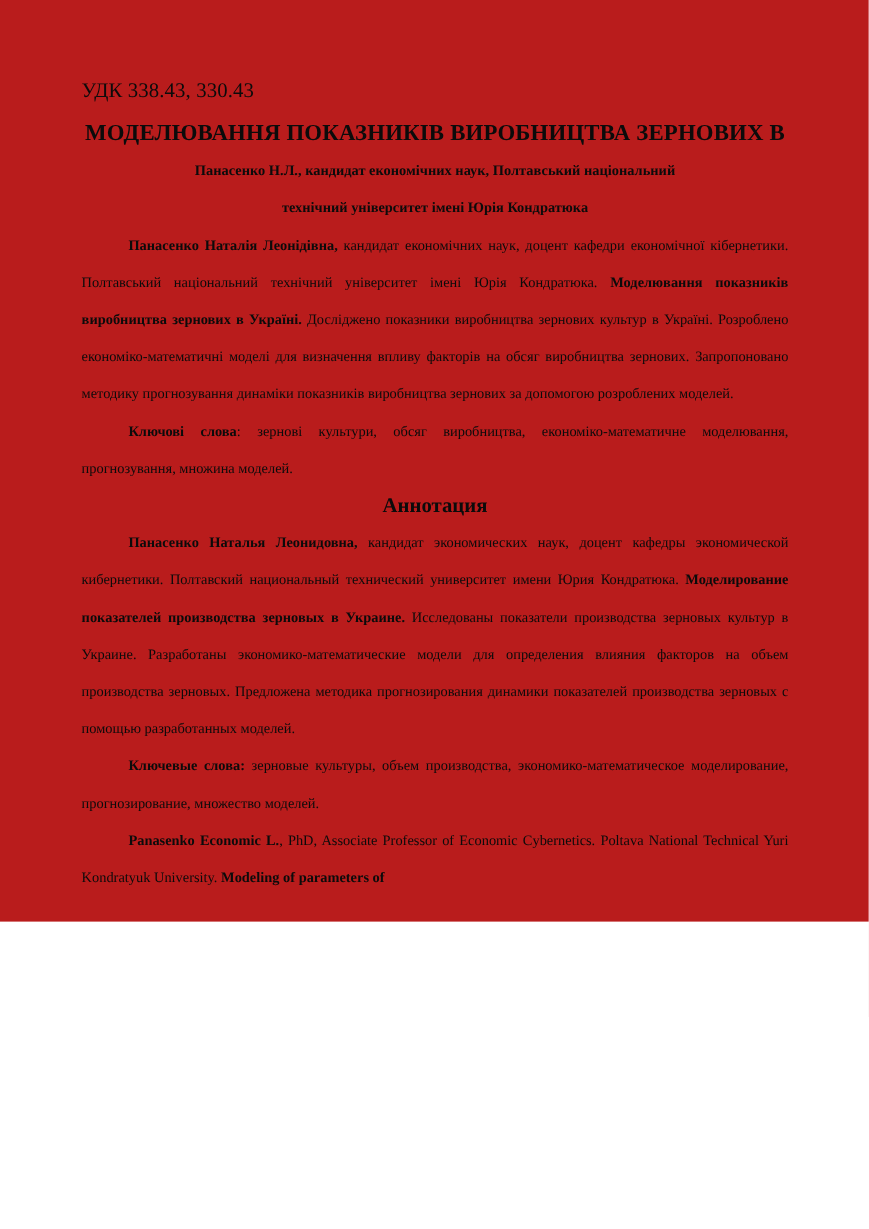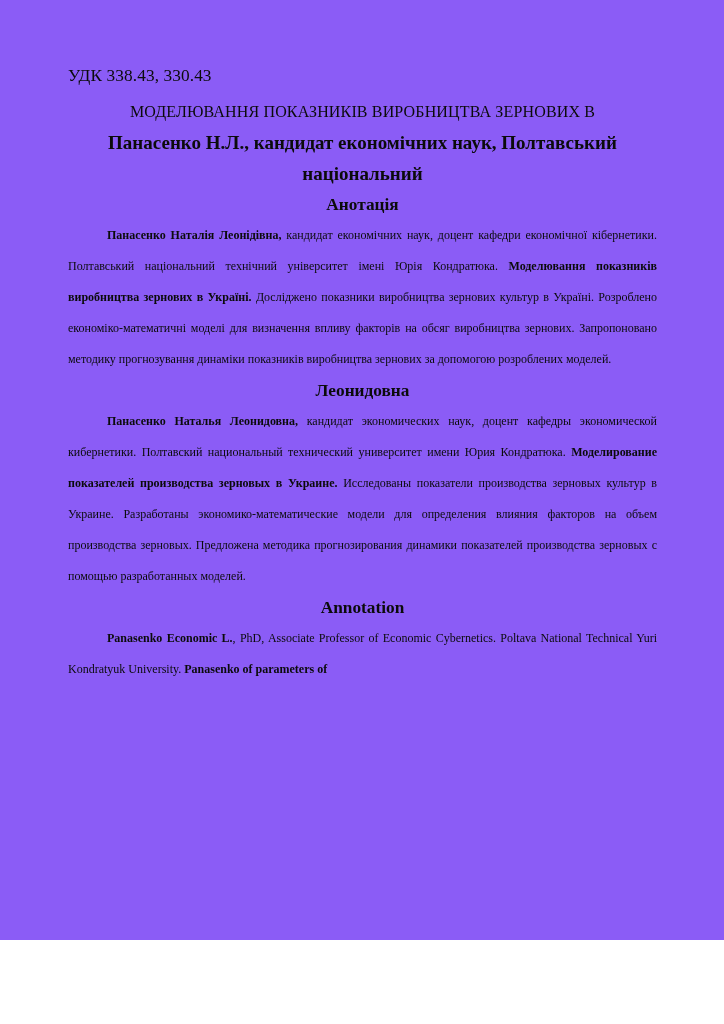--- a/index.html
+++ b/index.html
@@ -13,53 +13,53 @@
     height: 1024px;
     overflow: hidden;
     font-family: "Liberation Serif", "DejaVu Serif", serif;
     color: #0b0b0b;
     -webkit-font-smoothing: antialiased;
   }
 
   .page {
     position: relative;
     width: 724px;
-    height: 940px;
+    height: 768px;
     box-sizing: border-box;
     padding: 62px 67px 0 68px;
-    background: #8b5cf6;
+    background: #b91c1c;
   }
 
   .doc-body {
     font-size: 17.3px;
     line-height: 31px;
   }
 
   
   .udk {
     text-align: left;
     font-size: 17.3px;
     line-height: 28px;
     margin: 0 0 6px 0;
     letter-spacing: 0.1px;
   }
 
   .title {
     text-align: center;
-    font-weight: normal;
-    font-size: 16px;
+    font-weight: bold;
+    font-size: 19px;
     line-height: 31px;
     margin: 0;
     letter-spacing: 0.15px;
   }
 
   .authorline {
     text-align: center;
     font-weight: bold;
-    font-size: 19px;
+    font-size: 12px;
     line-height: 31px;
     margin: 0;
   }
 
   .heading {
     text-align: center;
     font-weight: bold;
     font-size: 17.3px;
     line-height: 31px;
     margin: 0;
@@ -83,29 +83,30 @@
 <body>
 
 <div class="page">
   <div class="doc-body">
 
     <p class="udk">УДК 338.43, 330.43</p>
 
     <p class="title">МОДЕЛЮВАННЯ ПОКАЗНИКІВ ВИРОБНИЦТВА ЗЕРНОВИХ В</p>
 
     <p class="authorline">Панасенко Н.Л., кандидат економічних наук, Полтавський національний</p>
+    <p class="authorline">технічний університет імені Юрія Кондратюка</p>
 
-    <p class="heading">Анотація</p>
 
     <p class="para"><b>Панасенко Наталія Леонідівна,</b><span> кандидат економічних наук, доцент кафедри економічної кібернетики. Полтавський національний технічний університет імені Юрія Кондратюка. </span><b>Моделювання показників виробництва зернових в Україні.</b><span> Досліджено показники виробництва зернових культур в Україні. Розроблено економіко-математичні моделі для визначення впливу факторів на обсяг виробництва зернових. Запропоновано методику прогнозування динаміки показників виробництва зернових за допомогою розроблених моделей.</span></p>
 
+    <p class="para"><b>Ключові слова</b><span>: </span><span>зернові культури, обсяг виробництва, економіко-математичне моделювання, прогнозування, множина моделей.</span></p>
 
-    <p class="heading">Леонидовна</p>
+    <p class="heading">Аннотация</p>
 
     <p class="para"><b>Панасенко Наталья Леонидовна,</b><span> кандидат экономических наук, доцент кафедры экономической кибернетики. Полтавский национальный технический университет имени Юрия Кондратюка. </span><b>Моделирование показателей производства зерновых в Украине.</b><span> Исследованы показатели производства зерновых культур в Украине. Разработаны экономико-математические модели для определения влияния факторов на объем производства зерновых. Предложена методика прогнозирования динамики показателей производства зерновых с помощью разработанных моделей.</span></p>
 
+    <p class="para"><b>Ключевые слова:</b><span> </span><span>зерновые культуры, объем производства, экономико-математическое моделирование, прогнозирование, множество моделей.</span></p>
 
-    <p class="heading">Annotation</p>
 
-    <p class="para"><b>Panasenko Economic L.</b><span>, PhD, Associate Professor of Economic Cybernetics. Poltava National Technical Yuri Kondratyuk University. </span><b>Panasenko of parameters of</b></p>
+    <p class="para"><b>Panasenko Economic L.</b><span>, PhD, Associate Professor of Economic Cybernetics. Poltava National Technical Yuri Kondratyuk University. </span><b>Modeling of parameters of</b></p>
 
   </div>
 </div>
 
 </body></html>

